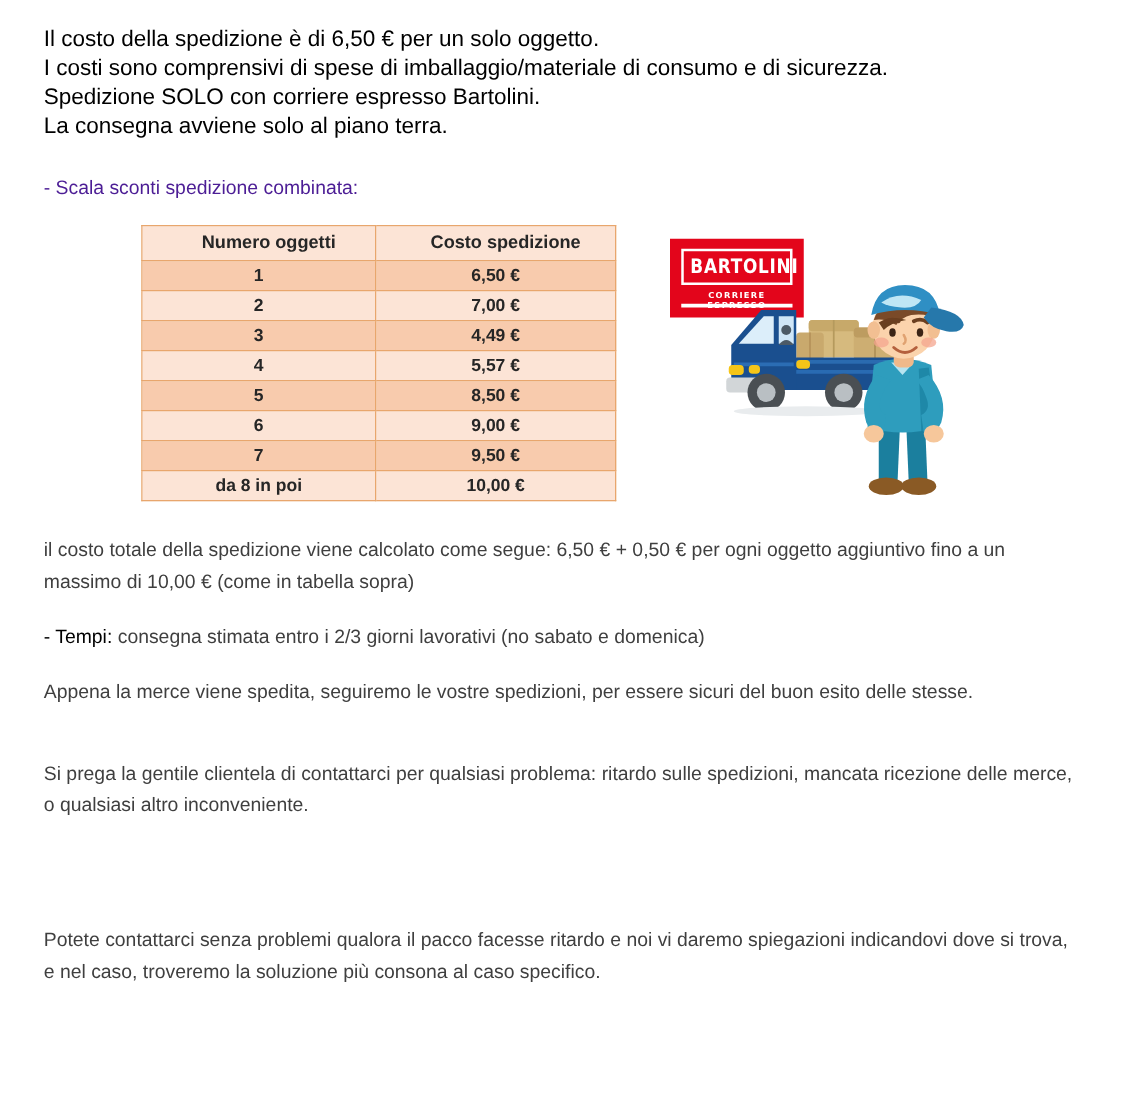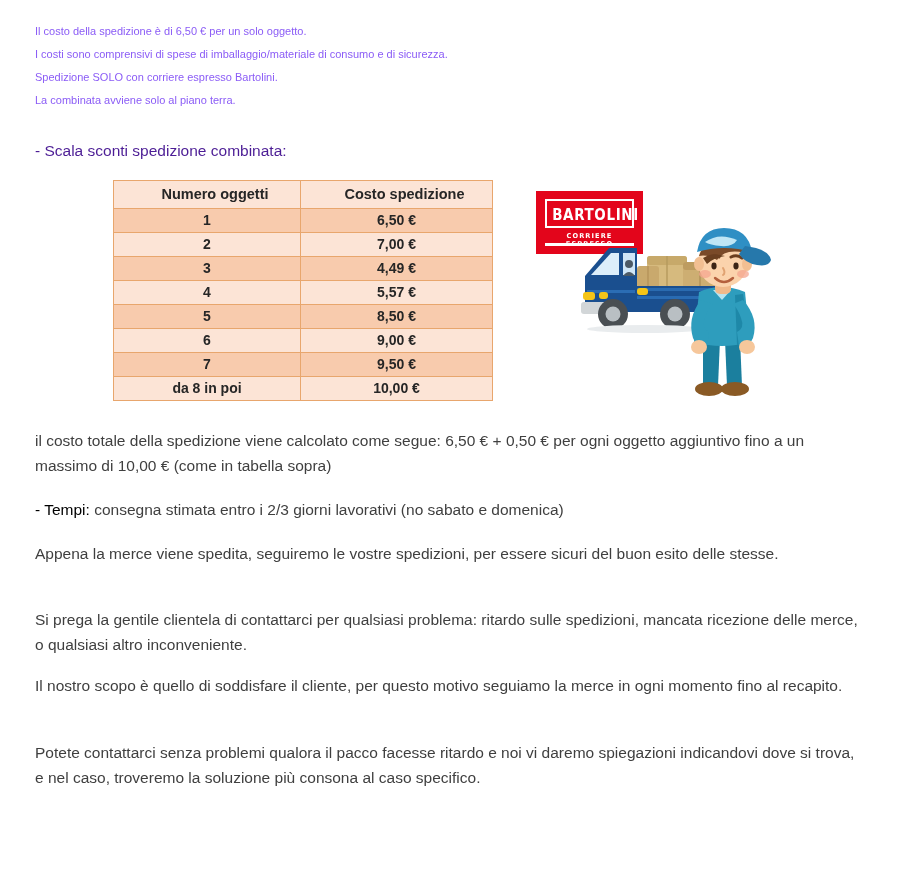--- a/index.html
+++ b/index.html
@@ -23,23 +23,23 @@
     height: 879px;
     background: #ffffff;
   }
 
   
   .intro {
     position: absolute;
     left: 35px;
     top: 20px;
     width: 800px;
-    font-size: 11px;
+    font-size: 18px;
     line-height: 23px;
-    color: #8b5cf6;
+    color: #000000;
   }
   .intro .line { white-space: nowrap; }
 
   .redhead {
     position: absolute;
     left: 35px;
     font-size: 15.5px;
     line-height: 22px;
     color: #4c1d95;
     font-weight: normal;
@@ -162,21 +162,21 @@
 </style>
 </head>
 <body>
 
 <div class="page">
 
   <div class="intro">
     <div class="line">Il costo della spedizione è di 6,50 € per un solo oggetto.</div>
     <div class="line">I costi sono comprensivi di spese di imballaggio/materiale di consumo e di sicurezza.</div>
     <div class="line">Spedizione SOLO con corriere espresso Bartolini.</div>
-    <div class="line">La combinata avviene solo al piano terra.</div>
+    <div class="line">La consegna avviene solo al piano terra.</div>
   </div>
 
   <div class="redhead" id="heading-scala">- Scala sconti spedizione combinata:</div>
 
   <div class="tbl-wrap">
     <table class="costi">
       <colgroup>
           <col class="c1">
           <col class="c2">
         </colgroup>
@@ -330,18 +330,17 @@
   </div>
 
   <div class="para" id="para-costo-totale">il costo totale della spedizione viene calcolato come segue: 6,50 € + 0,50 € per ogni oggetto aggiuntivo fino a un massimo di 10,00 € (come in tabella sopra)</div>
 
   <div class="para" id="para-tempi"><span class="redinline">- Tempi:</span><span> consegna stimata entro i 2/3 giorni lavorativi (no sabato e domenica)</span></div>
 
   <div class="para" id="para-prega">Si prega la gentile clientela di contattarci per qualsiasi problema: ritardo sulle spedizioni, mancata ricezione delle merce, o qualsiasi altro inconveniente.</div>
 
   <div class="para" id="para-appena">Appena la merce viene spedita, seguiremo le vostre spedizioni, per essere sicuri del buon esito delle stesse.</div>
 
-  <div class="para" id="para-scopo">Il nostro scopo è quello di soddisfare il cliente, per questo motivo seguiamo la merce in ogni momento fino al recapito.</div>
 
   <div class="para" id="para-potete">Potete contattarci senza problemi qualora il pacco facesse ritardo e noi vi daremo spiegazioni indicandovi dove si trova, e nel caso, troveremo la soluzione più consona al caso specifico.</div>
 
 
 </div>
 
 </body></html>

